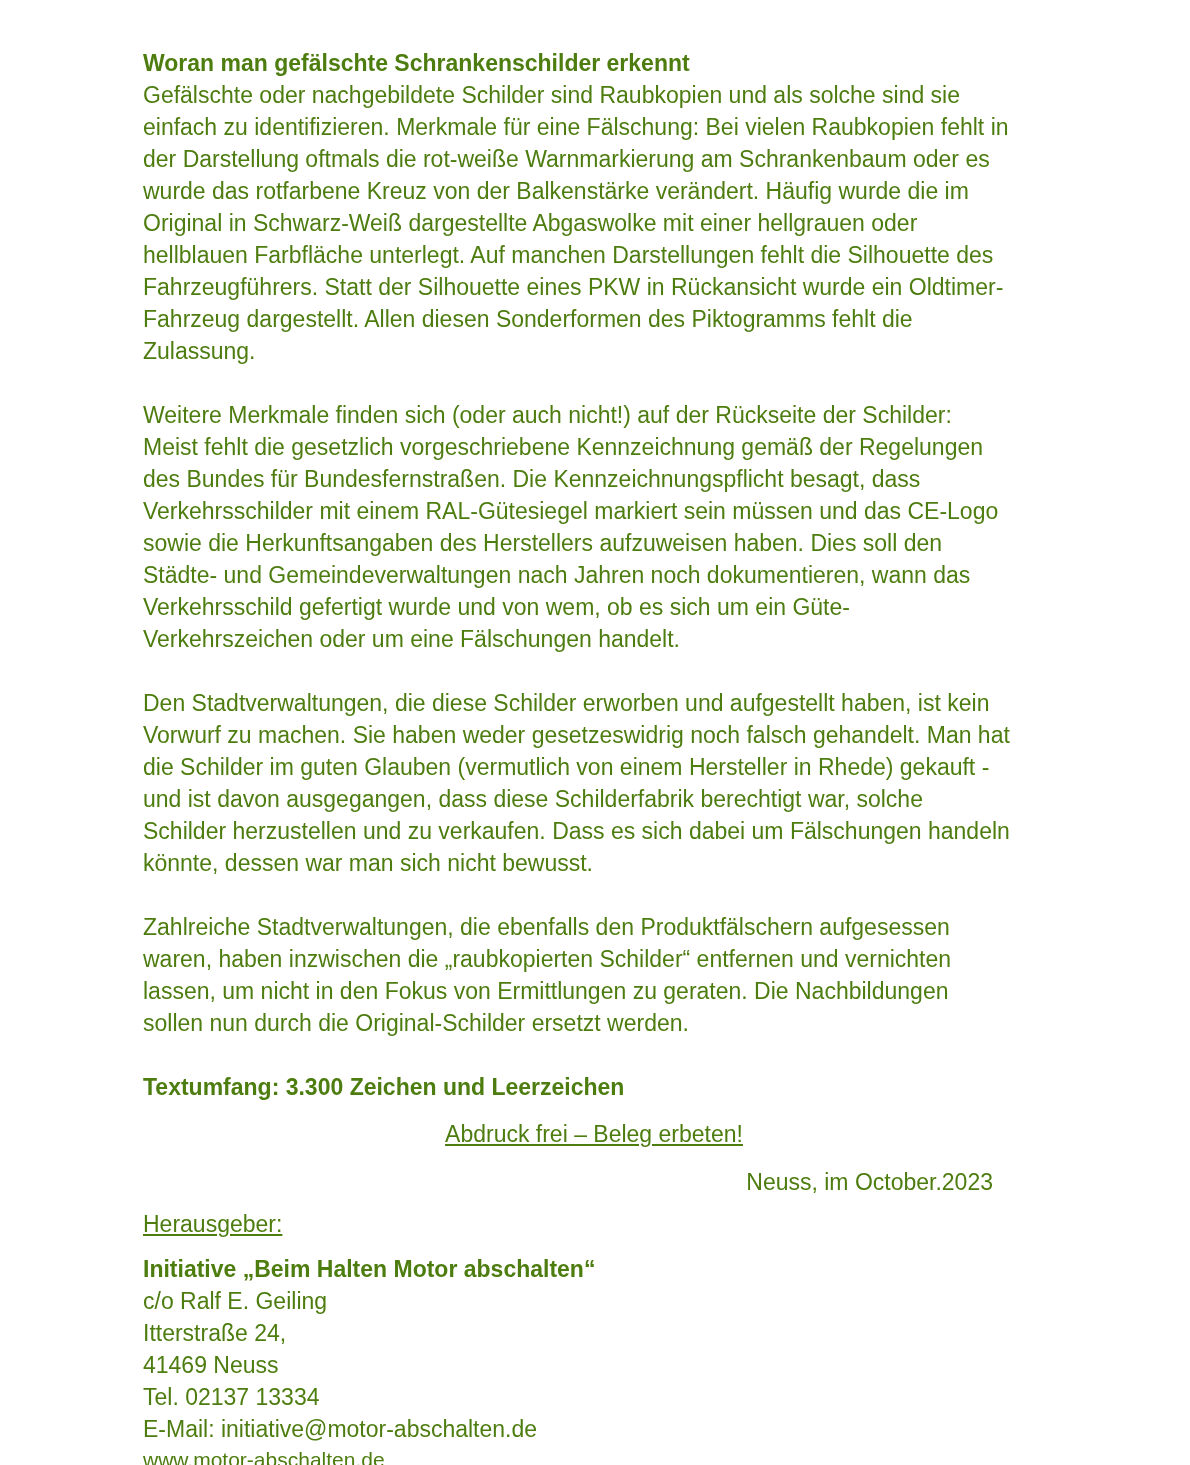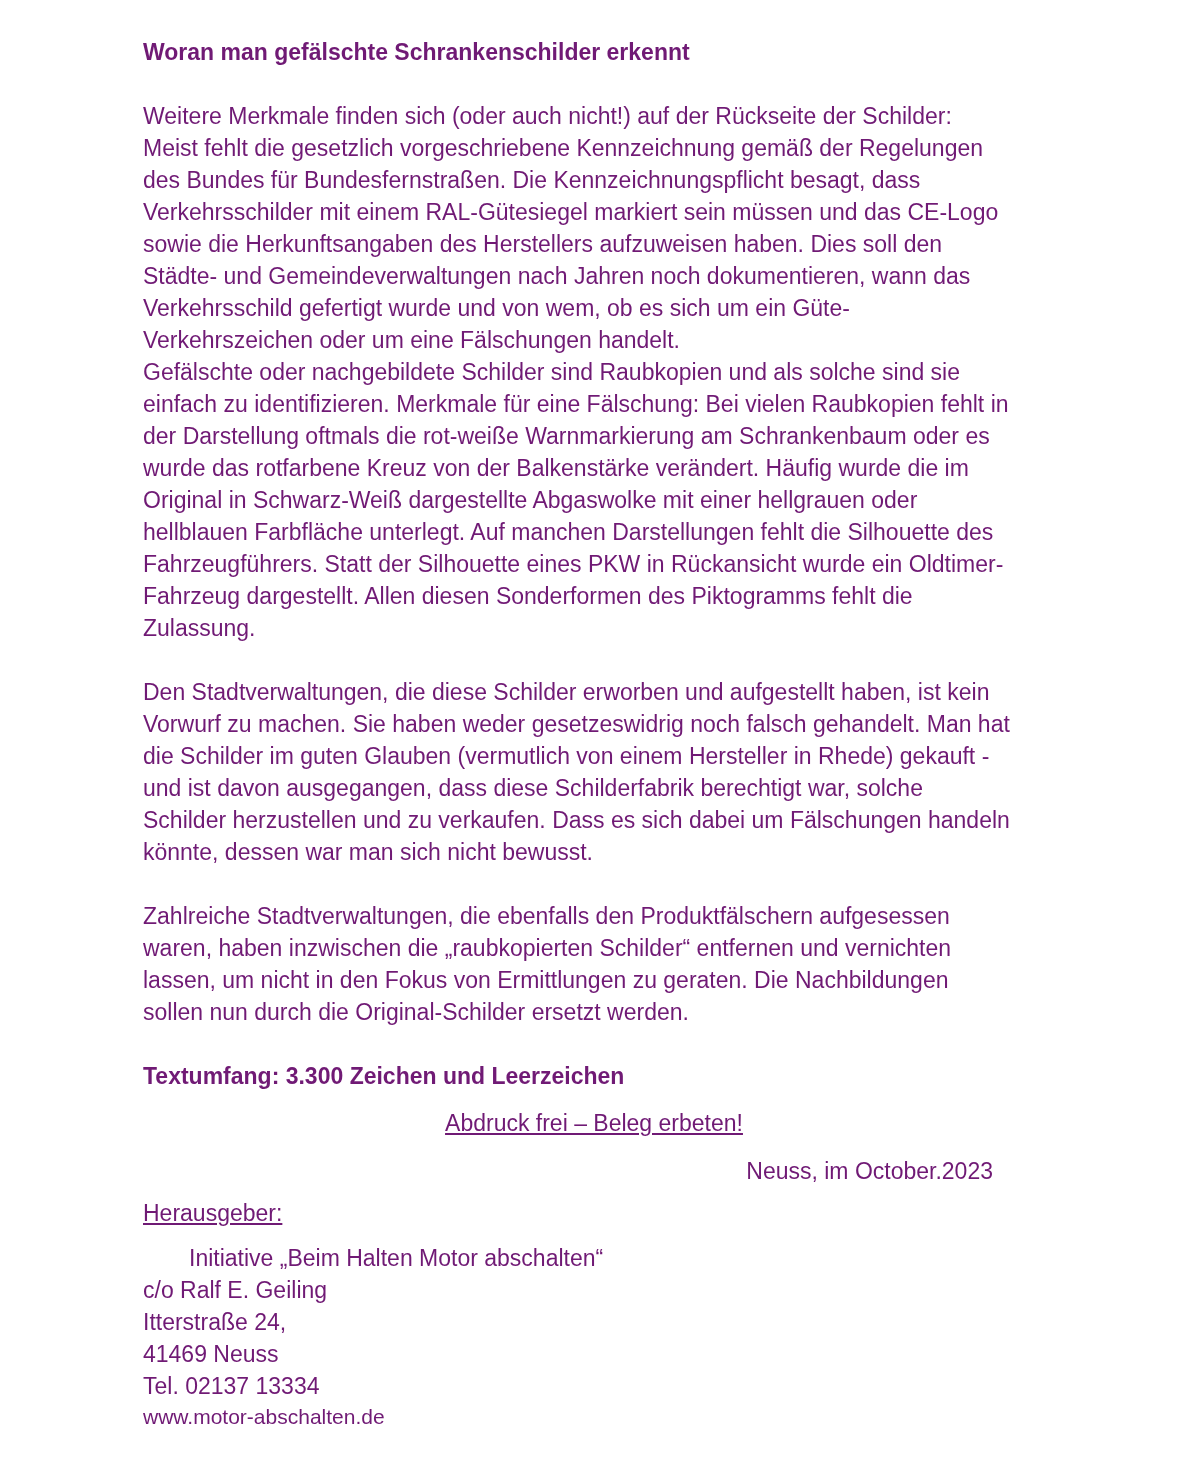--- a/index.html
+++ b/index.html
@@ -6,22 +6,22 @@
     margin: 0;
     padding: 0;
     background: #ffffff;
   }
   .page {
     position: relative;
     width: 1190px;
     height: 1465px;
     box-sizing: border-box;
     background: #ffffff;
-    color: #701a75;
-    padding: 36px 145px 0 143px;
+    color: #4d7c0f;
+    padding: 47px 145px 0 143px;
     font-family: "Liberation Sans", sans-serif;
     font-size: 23px;
     line-height: 32px;
     overflow: hidden;
   }
   .doc-title {
     font-weight: 700;
     margin: 0;
     font-size: 23px;
     line-height: 32px;
@@ -47,56 +47,55 @@
   .dateline {
     margin-top: 16px;
     text-align: right;
     padding-right: 52px;
   }
   .publisher-heading {
     margin-top: 10px;
   }
   .publisher-name {
     margin-top: 13px;
-    font-weight: 400;
-    margin-left: 46px;
+    font-weight: 700;
   }
   .contact-line {
     margin: 0;
   }
   .website {
     font-size: 21px;
     line-height: 30px;
   }
 </style>
 </head>
 <body>
 
 <div class="page">
 
   <div class="doc-title">Woran man gefälschte Schrankenschilder erkennt</div>
 
-  <div class="para">Weitere Merkmale finden sich (oder auch nicht!) auf der Rückseite der Schilder:
-Meist fehlt die gesetzlich vorgeschriebene Kennzeichnung gemäß der Regelungen
-des Bundes für Bundesfernstraßen. Die Kennzeichnungspflicht besagt, dass
-Verkehrsschilder mit einem RAL-Gütesiegel markiert sein müssen und das CE-Logo
-sowie die Herkunftsangaben des Herstellers aufzuweisen haben. Dies soll den
-Städte- und Gemeindeverwaltungen nach Jahren noch dokumentieren, wann das
-Verkehrsschild gefertigt wurde und von wem, ob es sich um ein Güte-
-Verkehrszeichen oder um eine Fälschungen handelt.</div>
-
   <div class="para first">Gefälschte oder nachgebildete Schilder sind Raubkopien und als solche sind sie
 einfach zu identifizieren. Merkmale für eine Fälschung: Bei vielen Raubkopien fehlt in
 der Darstellung oftmals die rot-weiße Warnmarkierung am Schrankenbaum oder es
 wurde das rotfarbene Kreuz von der Balkenstärke verändert. Häufig wurde die im
 Original in Schwarz-Weiß dargestellte Abgaswolke mit einer hellgrauen oder
 hellblauen Farbfläche unterlegt. Auf manchen Darstellungen fehlt die Silhouette des
 Fahrzeugführers. Statt der Silhouette eines PKW in Rückansicht wurde ein Oldtimer-
 Fahrzeug dargestellt. Allen diesen Sonderformen des Piktogramms fehlt die
 Zulassung.</div>
+
+  <div class="para">Weitere Merkmale finden sich (oder auch nicht!) auf der Rückseite der Schilder:
+Meist fehlt die gesetzlich vorgeschriebene Kennzeichnung gemäß der Regelungen
+des Bundes für Bundesfernstraßen. Die Kennzeichnungspflicht besagt, dass
+Verkehrsschilder mit einem RAL-Gütesiegel markiert sein müssen und das CE-Logo
+sowie die Herkunftsangaben des Herstellers aufzuweisen haben. Dies soll den
+Städte- und Gemeindeverwaltungen nach Jahren noch dokumentieren, wann das
+Verkehrsschild gefertigt wurde und von wem, ob es sich um ein Güte-
+Verkehrszeichen oder um eine Fälschungen handelt.</div>
 
   <div class="para">Den Stadtverwaltungen, die diese Schilder erworben und aufgestellt haben, ist kein
 Vorwurf zu machen. Sie haben weder gesetzeswidrig noch falsch gehandelt. Man hat
 die Schilder im guten Glauben (vermutlich von einem Hersteller in Rhede) gekauft -
 und ist davon ausgegangen, dass diese Schilderfabrik berechtigt war, solche
 Schilder herzustellen und zu verkaufen. Dass es sich dabei um Fälschungen handeln
 könnte, dessen war man sich nicht bewusst.</div>
 
   <div class="para">Zahlreiche Stadtverwaltungen, die ebenfalls den Produktfälschern aufgesessen
 waren, haben inzwischen die „raubkopierten Schilder“ entfernen und vernichten
@@ -118,16 +117,17 @@
   <div class="publisher-name">Initiative „Beim Halten Motor abschalten“</div>
 
   <div class="contact-line">c/o Ralf E. Geiling</div>
 
   <div class="contact-line">Itterstraße 24,</div>
 
   <div class="contact-line">41469 Neuss</div>
 
   <div class="contact-line">Tel. 02137 13334</div>
 
+  <div class="contact-line">E-Mail: initiative@motor-abschalten.de</div>
 
   <div class="contact-line website">www.motor-abschalten.de</div>
 
 </div>
 
 </body></html>

